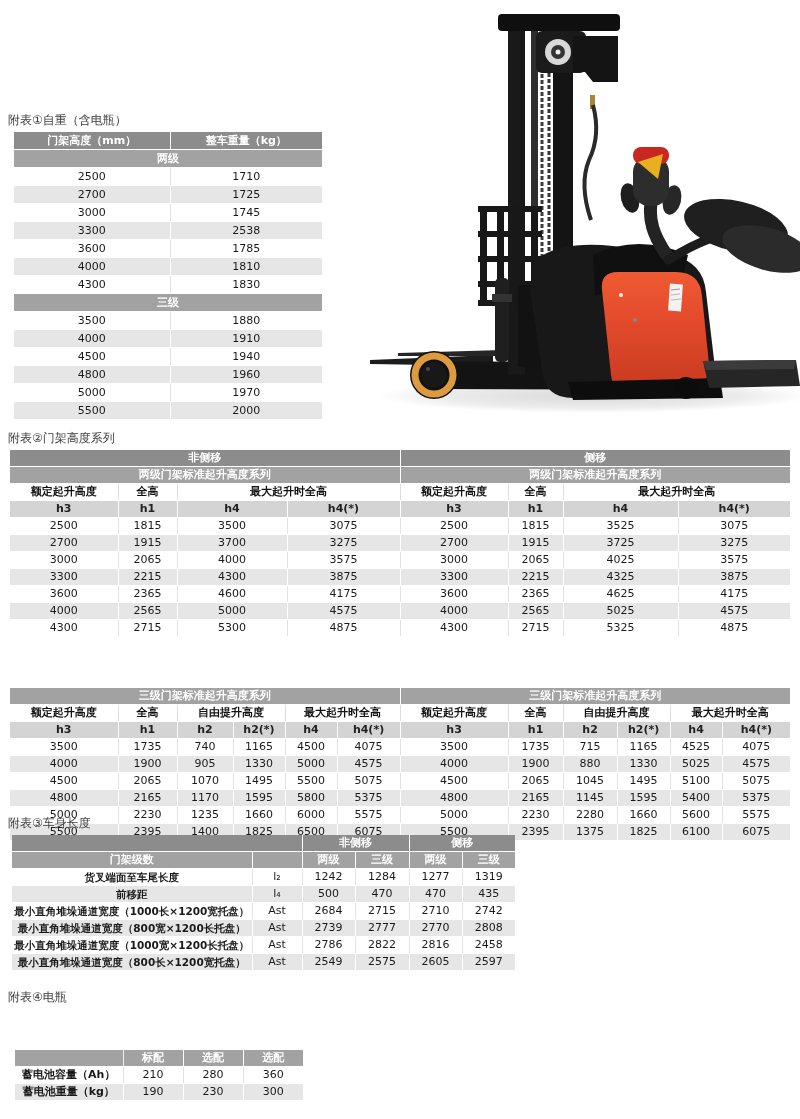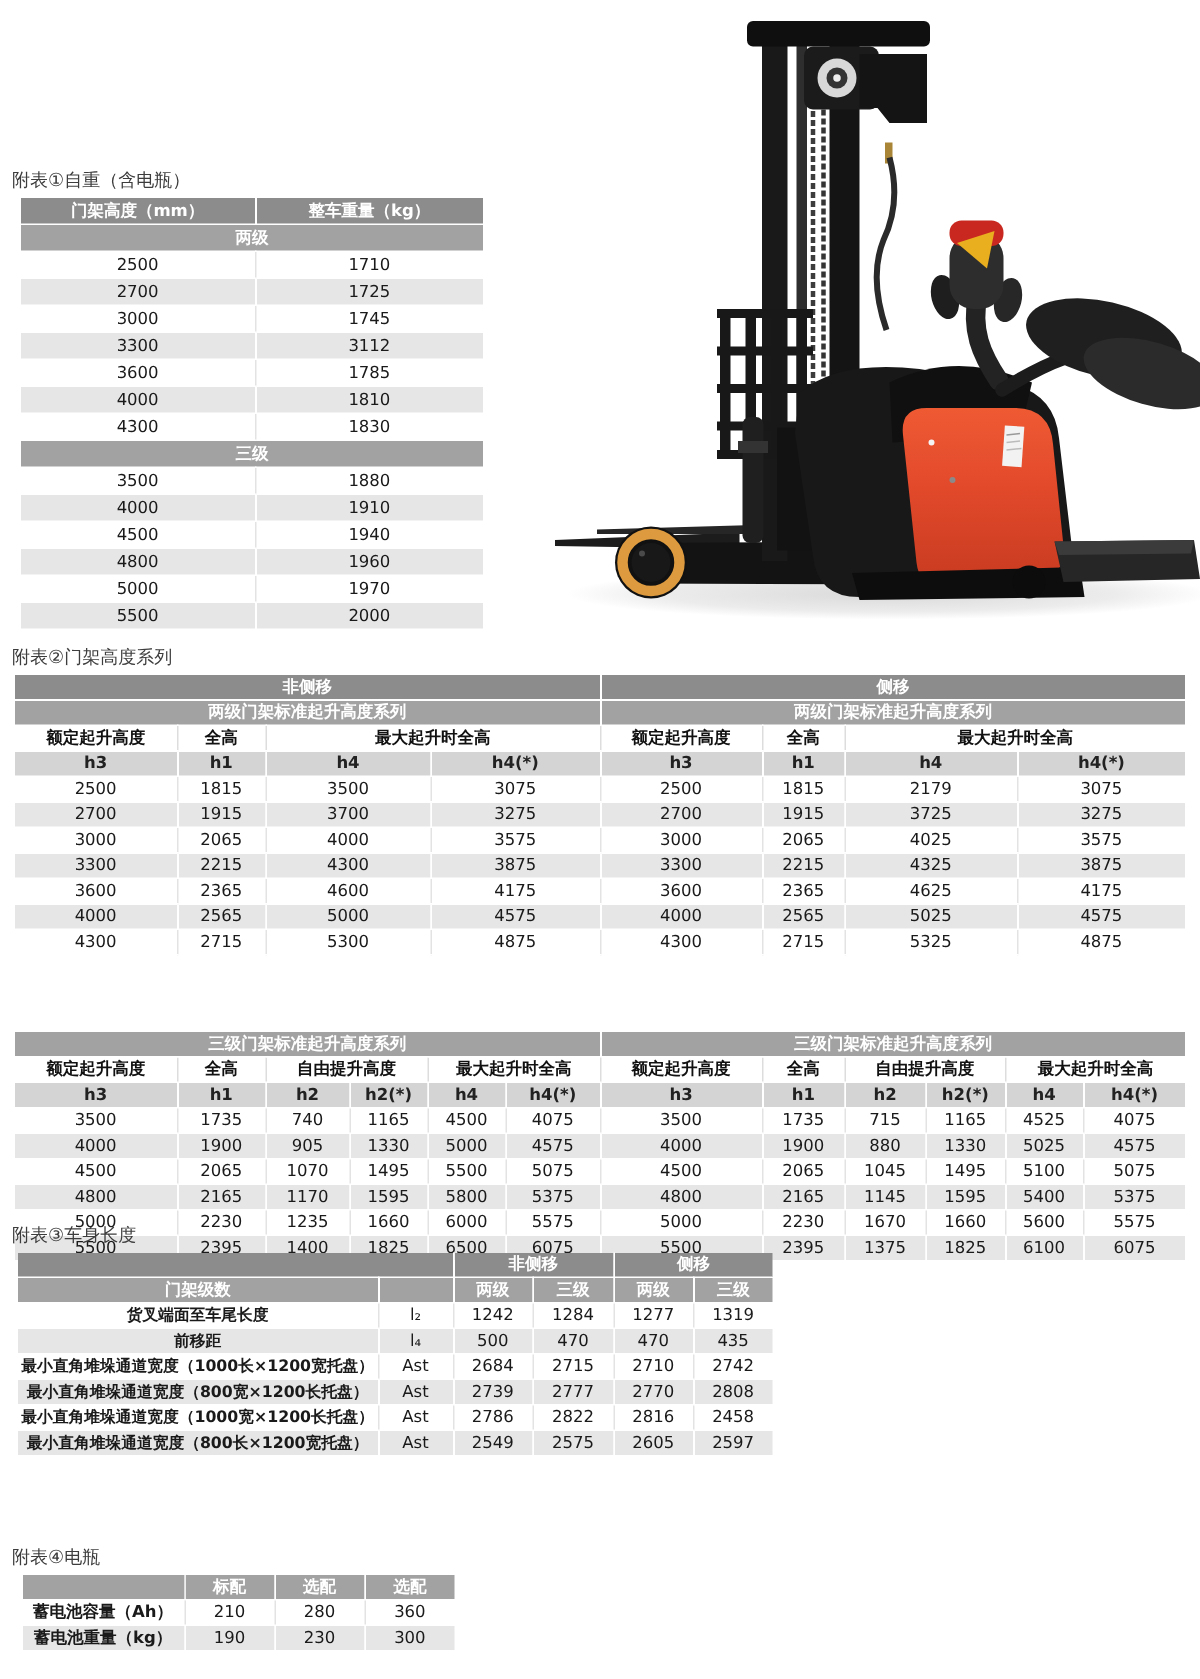--- a/index.html
+++ b/index.html
@@ -22,21 +22,21 @@
   #table1 th,#table1 td{height:17px;line-height:17px;}
   #table2{left:10px;top:450px;width:780px;}
   #table2b{left:10px;top:688px;width:780px;}
   #table3{left:12px;top:835px;width:503px;}
   #table3 tbody[data-rows] td:first-child{font-weight:bold;font-size:10.5px;}
   #table4{left:15px;top:1050px;width:288px;}
   #table4 tbody[data-rows] td:first-child{font-weight:bold;}
   #t1-title{left:8px;top:112px;text-align:center;}
   #t2-title{left:8px;top:430px;}
   #t3-title{left:8px;top:815px;}
-  #t4-title{left:8px;top:1030px;}
+  #t4-title{left:8px;top:989px;}
   #truck{position:absolute;left:368px;top:0px;width:432px;height:420px;}
 </style>
 </head>
 <body>
 
 <div class="page">
 
   <svg id="truck" viewBox="0 0 432 420" xmlns="http://www.w3.org/2000/svg" aria-hidden="true">
     <defs>
       <radialGradient id="floor" cx="50%" cy="50%" r="50%">
@@ -158,21 +158,21 @@
         <tr>
           <td>2700</td>
           <td>1725</td>
         </tr>
         <tr>
           <td>3000</td>
           <td>1745</td>
         </tr>
         <tr>
           <td>3300</td>
-          <td>3112</td>
+          <td>2538</td>
         </tr>
         <tr>
           <td>3600</td>
           <td>1785</td>
         </tr>
         <tr>
           <td>4000</td>
           <td>1810</td>
         </tr>
         <tr>
@@ -254,21 +254,21 @@
       </tr>
     </thead>
     <tbody data-rows="table2.two_stage.rows">
         <tr>
           <td>2500</td>
           <td>1815</td>
           <td>3500</td>
           <td>3075</td>
           <td>2500</td>
           <td>1815</td>
-          <td>2179</td>
+          <td>3525</td>
           <td>3075</td>
         </tr>
         <tr>
           <td>2700</td>
           <td>1915</td>
           <td>3700</td>
           <td>3275</td>
           <td>2700</td>
           <td>1915</td>
           <td>3725</td>
@@ -431,21 +431,21 @@
         </tr>
         <tr>
           <td>5000</td>
           <td>2230</td>
           <td>1235</td>
           <td>1660</td>
           <td>6000</td>
           <td>5575</td>
           <td>5000</td>
           <td>2230</td>
-          <td>1670</td>
+          <td>2280</td>
           <td>1660</td>
           <td>5600</td>
           <td>5575</td>
         </tr>
         <tr>
           <td>5500</td>
           <td>2395</td>
           <td>1400</td>
           <td>1825</td>
           <td>6500</td>

